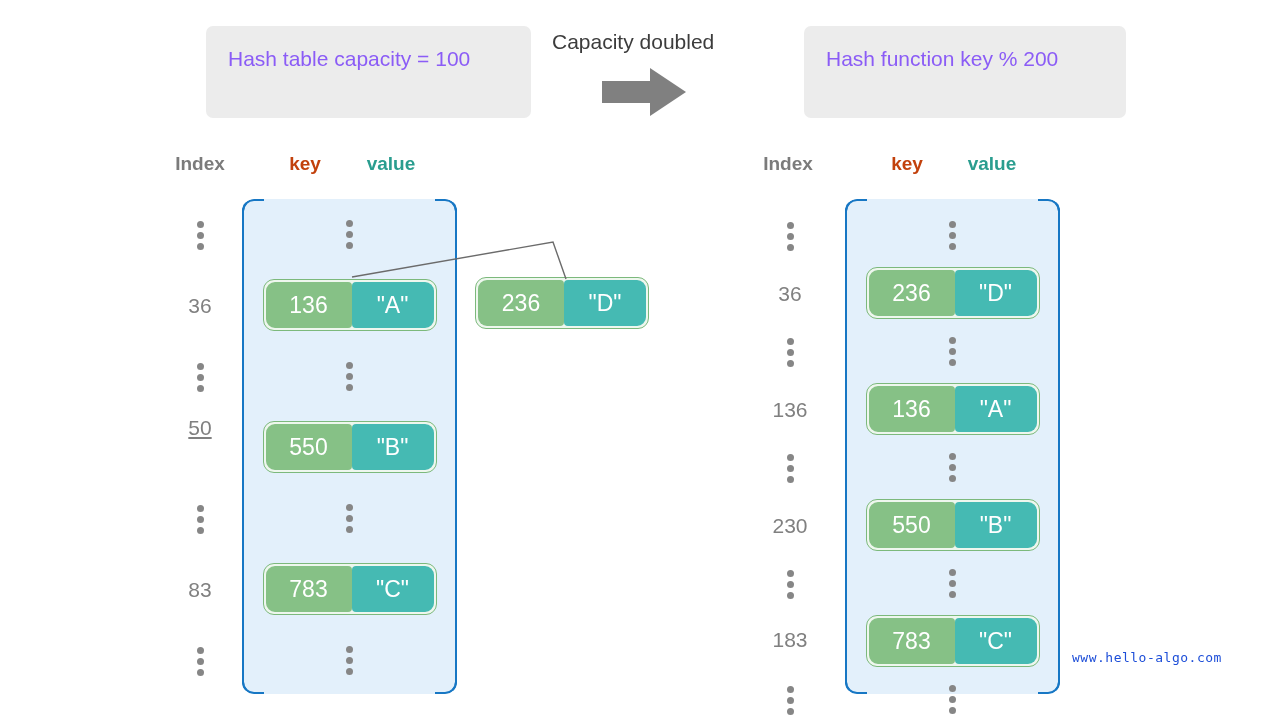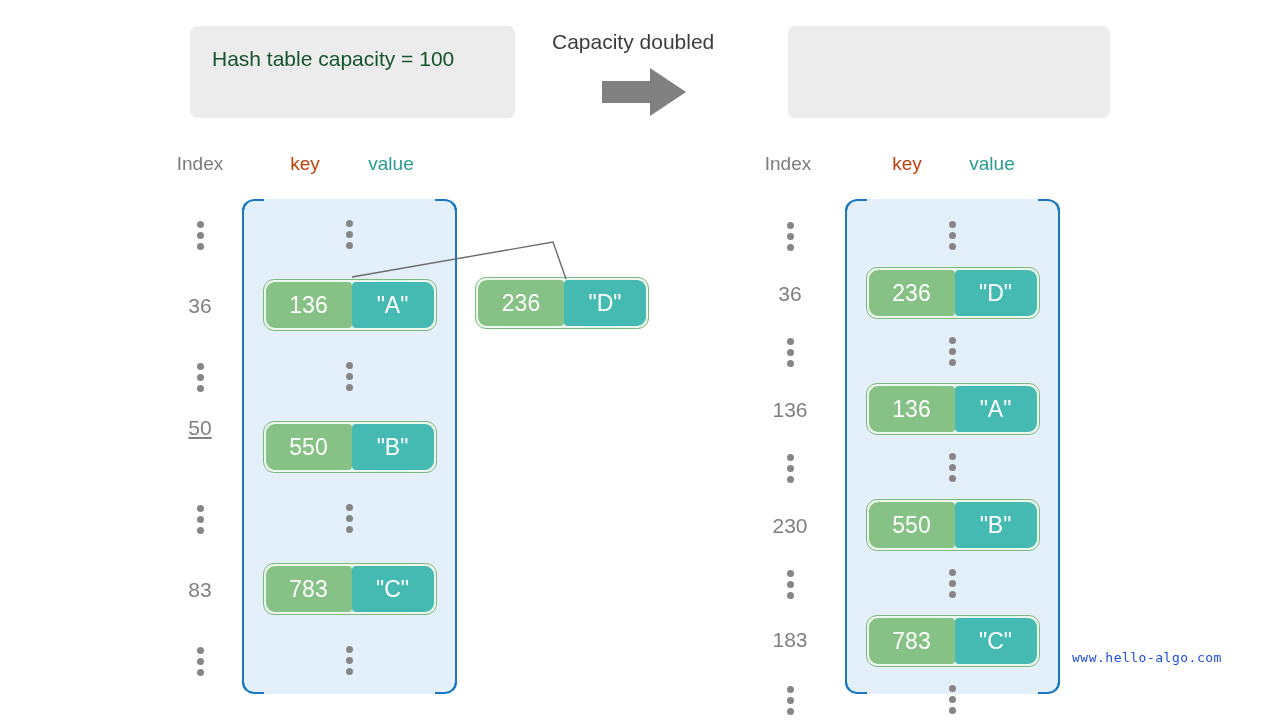--- a/index.html
+++ b/index.html
@@ -21,24 +21,25 @@
     height: 720px;
   }
 
   
   .info-box {
     position: absolute;
     background: #ececec;
     border-radius: 7px;
     padding: 14px 22px 16px 22px;
     box-sizing: border-box;
-    color: #14532d;
+    color: #8b5cf6;
     font-size: 21px;
     line-height: 38px;
     white-space: nowrap;
+    margin-left: 16px;
   }
   #info-left  { left: 190px; top: 26px; width: 325px; height: 92px; }
   #info-right { left: 788px; top: 26px; width: 322px; height: 92px; }
   .info-line { display: block; }
 
   
   #capacity-label {
     position: absolute;
     left: 552px;
     top: 30px;
@@ -52,21 +53,21 @@
     left: 602px;
     top: 68px;
     width: 84px;
     height: 48px;
   }
 
   
   .col-head {
     position: absolute;
     font-size: 19px;
-    font-weight: normal;
+    font-weight: bold;
     white-space: nowrap;
   }
   .col-head.index { color: #7b7b7b; }
   .col-head.key   { color: #c2410c; }
   .col-head.value { color: #2a9d8f; }
 
   
   .table-box {
     position: absolute;
     background: #e3f0fb;
@@ -218,20 +219,21 @@
   <div class="info-box" id="info-left">
     <span class="info-line">Hash table capacity = 100</span>
   </div>
 
   <div id="capacity-label">Capacity doubled</div>
   <svg id="capacity-arrow" viewBox="0 0 84 48">
     <polygon points="0,13 48,13 48,0 84,24 48,48 48,35 0,35" fill="#808080"></polygon>
   </svg>
 
   <div class="info-box" id="info-right">
+    <span class="info-line">Hash function key % 200</span>
   </div>
 
   <div class="col-head index" style="left:167px; top:153px; width:66px; text-align:center;">Index</div>
   <div class="col-head key" style="left:272px; top:153px; width:66px; text-align:center;">key</div>
   <div class="col-head value" style="left:356px; top:153px; width:70px; text-align:center;">value</div>
 
   <div class="table-box" id="before-table" style="left:242px; top:199px; width:215px; height:495px;"></div>
   <div id="before-rows">
       <div class="index-label" style="left: 165px; top: 221px; display: flex; justify-content: center;">
         <div class="vdots">

